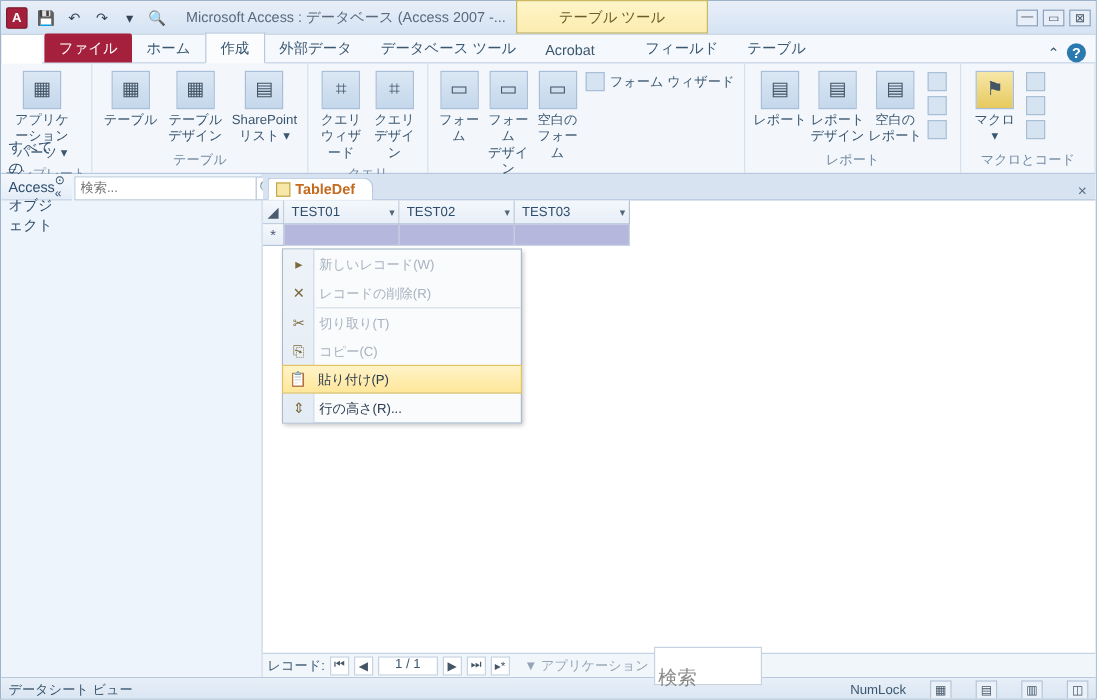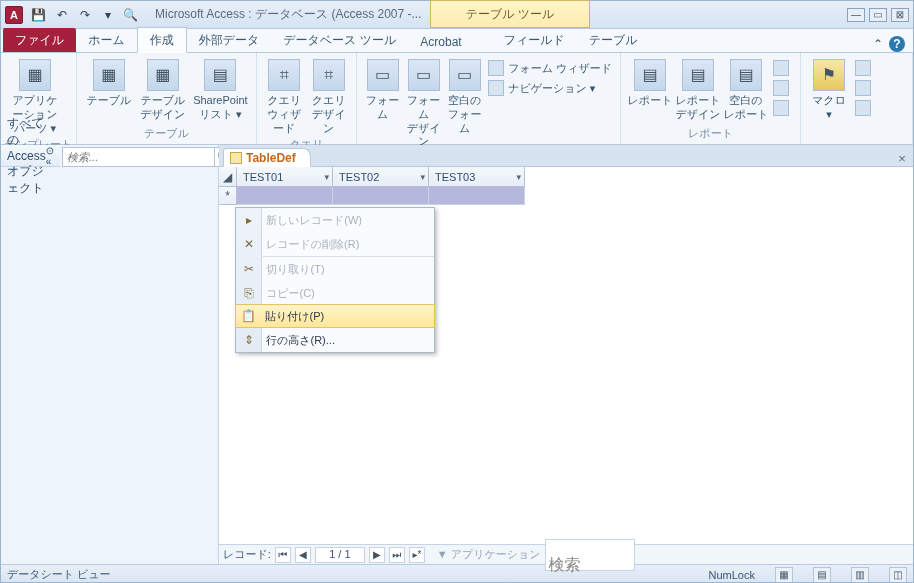--- a/index.html
+++ b/index.html
@@ -6,42 +6,42 @@
 body { background: #fff; font-size: 12px; overflow: hidden; width: 914px; height: 583px; border: 1px solid #9db4cc; }
 .titlebar { height: 28px; background: linear-gradient(#e8eff8, #d5e3f3); display: flex; align-items: center; padding: 0 4px; border-bottom: 1px solid #b8c9de; }
 .app-icon { width: 18px; height: 18px; background: #a5203c; color: #fff; font-weight: bold; display: flex; align-items: center; justify-content: center; font-size: 11px; border-radius: 2px; border: 1px solid #7c1a2e; }
 .qat { display: flex; align-items: center; gap: 3px; margin-left: 6px; }
 .qat-btn { width: 20px; height: 20px; display: flex; align-items: center; justify-content: center; color: #345; font-size: 12px; }
 .title-text { margin-left: 14px; color: #5a6a7e; font-size: 12px; }
 .contextual { position: absolute; left: 430px; top: 0; width: 160px; height: 28px; background: linear-gradient(#fef5c7, #fcecb0); border: 1px solid #ccb85e; display: flex; align-items: center; justify-content: center; color: #6b5d29; }
 .window-controls { margin-left: auto; display: flex; gap: 4px; }
 .win-btn { width: 18px; height: 14px; border: 1px solid #8aa2bd; background: #e8eff8; font-size: 10px; display: flex; align-items: center; justify-content: center; color: #456; }
 
-.ribbon-tabs { height: 24px; display: flex; align-items: flex-end; background: #f5f9fd; border-bottom: 1px solid #b8c9de; padding-left: 2px; }
+.ribbon-tabs { height: 24px; display: flex; align-items: flex-end; background: #f5f9fd; border-bottom: 1px solid #b8c9de; padding-left: 2px; margin-left: 34px; }
 .rtab { padding: 4px 12px 3px; color: #3b5770; font-size: 12px; cursor: default; }
 .rtab.file { background: #a5203c; color: #fff; border-radius: 2px 2px 0 0; }
 .rtab.active { background: #fafcfe; border: 1px solid #b8c9de; border-bottom: 1px solid #fafcfe; position: relative; top: 1px; }
 .ribbon-help { margin-left: auto; margin-right: 8px; display: flex; gap: 6px; align-items: center; color: #3b5770; }
 
 .ribbon { height: 92px; background: #f3f7fc; border-bottom: 1px solid #b8c9de; display: flex; }
 .rgroup { border-right: 1px solid #d6e1ee; display: flex; flex-direction: column; }
 .rgroup-content { flex: 1; display: flex; align-items: flex-start; padding: 4px 6px 0; gap: 2px; }
 .rgroup-label { text-align: center; font-size: 11px; color: #738aa3; padding: 2px 0 3px; }
 .rbig { display: flex; flex-direction: column; align-items: center; width: 56px; text-align: center; font-size: 11px; color: #3b5770; line-height: 1.25; padding-top: 2px; }
 .ricon { width: 32px; height: 32px; background: linear-gradient(#dbe7f4, #c4d7eb); border: 1px solid #a9bfd8; margin-bottom: 3px; display: flex; align-items: center; justify-content: center; font-size: 16px; color: #456; }
 .rcol { display: flex; flex-direction: column; gap: 2px; padding-top: 2px; }
 .ritem { display: flex; align-items: center; gap: 4px; font-size: 11px; color: #3b5770; padding: 1px 2px; white-space: nowrap; }
 .rsmall-icon { width: 16px; height: 16px; background: #d6e4f2; border: 1px solid #a9bfd8; display: inline-block; }
 
 .workspace { display: flex; height: calc(583px - 28px - 24px - 92px - 20px); }
 .navpane { width: 218px; border-right: 1px solid #c5d3e3; display: flex; flex-direction: row; background: #eef4fb; }
 .nav-header { height: 22px; background: linear-gradient(#f4f8fc, #e4edf7); border-bottom: 1px solid #c5d3e3; display: flex; align-items: center; padding: 0 6px; color: #2f4d6b; }
 .nav-header .chev { margin-left: auto; font-size: 10px; }
 .nav-search { display: flex; border: 1px solid #b4c5d9; margin: 2px; background: #fff; height: 20px; }
-.nav-search input { flex: 1; border: none; outline: none; padding: 0 4px; font-size: 11px; font-style: italic; color: #888; }
+.nav-search input { flex: 1; border: none; outline: none; padding: 0 4px; font-size: 11px; color: #888; }
 .nav-search .sbtn { width: 20px; display: flex; align-items: center; justify-content: center; border-left: 1px solid #b4c5d9; color: #567; }
 .nav-cat { background: linear-gradient(#eaf1f9, #dde8f3); border-top: 1px solid #cdd9e8; border-bottom: 1px solid #cdd9e8; padding: 2px 6px; color: #2f4d6b; font-size: 11px; display: flex; }
 .nav-cat .chev { margin-left: auto; }
 .nav-item { padding: 4px 6px 4px 24px; color: #1c3b5a; font-size: 12px; display: flex; align-items: center; gap: 6px; }
 .nav-item .ticon { width: 14px; height: 14px; background: #f7e7a8; border: 1px solid #c2a94a; margin-left: -20px; margin-right: 4px; }
 
 .docarea { flex: 1; display: flex; flex-direction: column; background: #fff; }
 .doctab-row { height: 22px; background: #d7e3f1; display: flex; align-items: flex-end; padding-top: 2px; border-bottom: 1px solid #b8c9de; }
 .doctab { background: #fff; border: 1px solid #b8c9de; border-bottom: 1px solid #fff; border-radius: 3px 8px 0 0; padding: 2px 14px 1px 6px; display: flex; align-items: center; gap: 4px; font-size: 12px; font-weight: bold; color: #c46a1e; position: relative; top: 1px; margin-left: 4px; }
 .doctab .ticon { width: 12px; height: 12px; background: #f7e7a8; border: 1px solid #c2a94a; }
@@ -169,24 +169,20 @@
       <div class="rbig" style="width:46px">
           <div class="ricon">▭</div>
           <span style="white-space:pre-line">空白の
 フォーム</span>
         </div>
       <div class="rcol">
         <div class="ritem">
             <span class="rsmall-icon"></span>
             <span>フォーム ウィザード</span>
           </div>
-        <div class="ritem">
-            <span class="rsmall-icon"></span>
-            <span>ナビゲーション ▾</span>
-          </div>
       </div>
     </div>
     <div class="rgroup-label">フォーム</div>
   </div>
   <div class="rgroup" style="width:180px">
     <div class="rgroup-content">
       <div class="rbig" style="width:46px">
           <div class="ricon">▤</div>
           <span>レポート</span>
         </div>
@@ -226,20 +222,21 @@
             <span class="rsmall-icon"></span>
           </div>
         <div class="ritem">
             <span class="rsmall-icon"></span>
           </div>
         <div class="ritem">
             <span class="rsmall-icon"></span>
           </div>
       </div>
     </div>
+    <div class="rgroup-label">マクロとコード</div>
   </div>
 </div>
 
 <div class="workspace">
 
   <div class="navpane">
     <div class="nav-header">
       <span>すべての Access オブジェクト</span>
       <span class="chev">⊙ «</span>
     </div>

